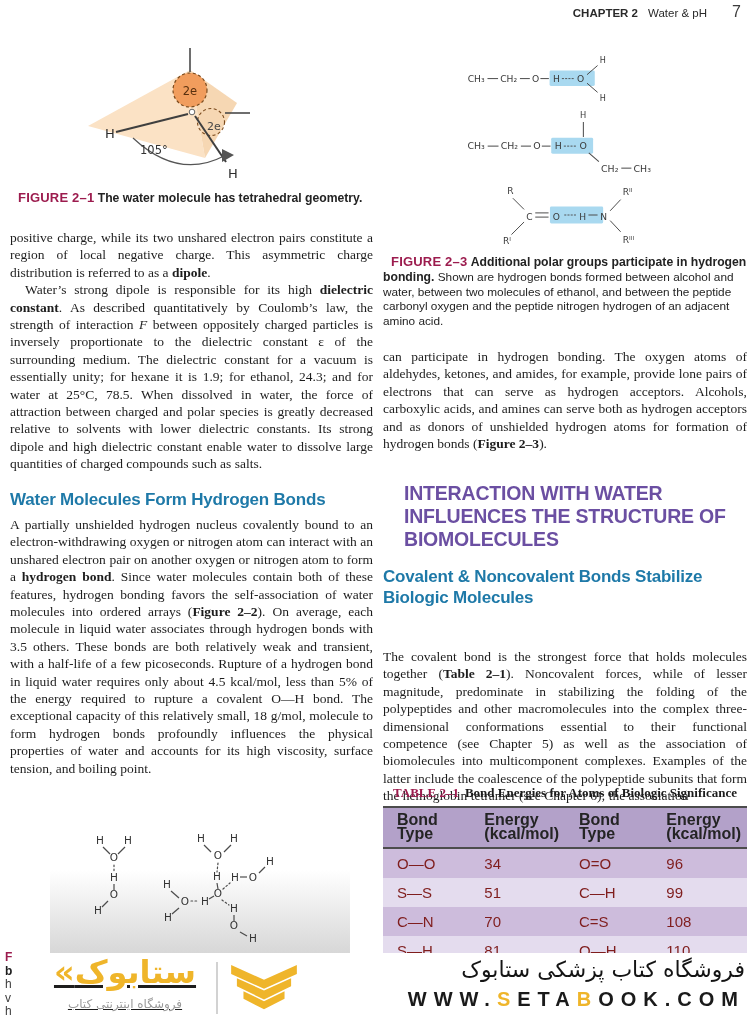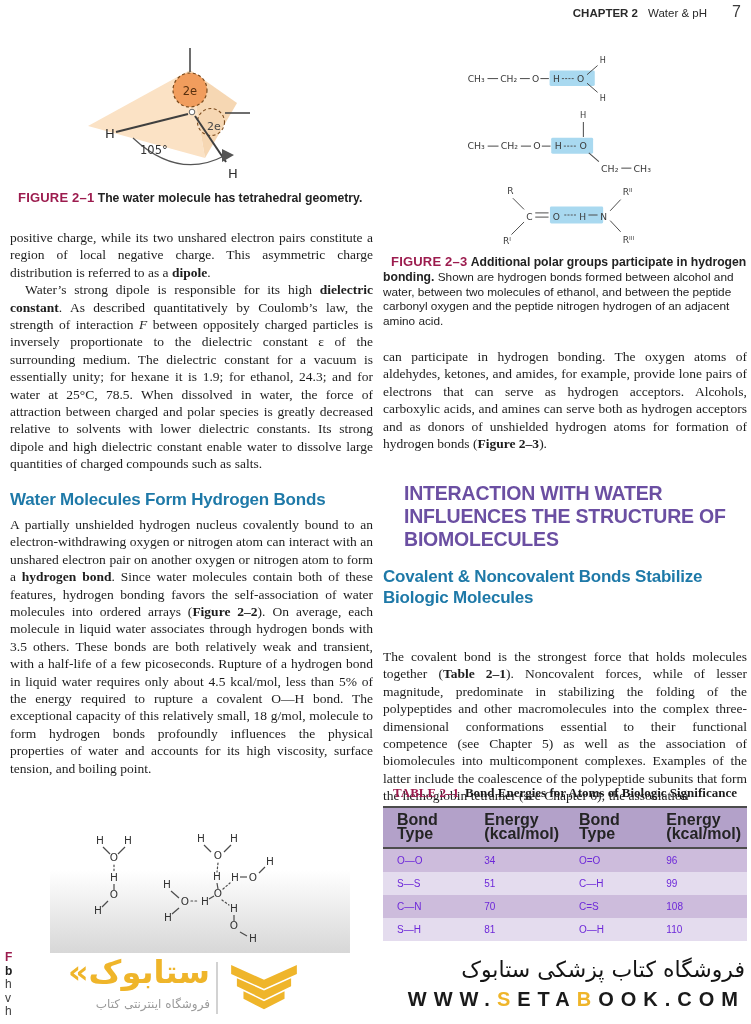--- a/index.html
+++ b/index.html
@@ -50,33 +50,33 @@
   
   .tbl-head { font-family:Liberation Serif, serif; font-size:13px; font-weight:700;
               line-height:16px; color:#1c1c1c;text-align:center; }
   .tbl-label { color:#9c1c4e; margin-right:6px; }
   table.bonds { border-collapse:collapse; width:364px; font-family:"Liberation Sans", sans-serif;
                 margin-top:5px; }
   table.bonds thead th { background:#b3a1c9; font-size:16px; font-weight:700; text-align:left;
                 vertical-align:bottom; padding:5px 6px 6px 14px; color:#242424;
                 border-top:2.5px solid #4c4c4c; border-bottom:2px solid #4c4c4c; line-height:14px; }
   table.bonds th.energy, table.bonds td.energy { padding-left:32px; }
-  table.bonds td { font-size:10px; padding:6px 6px 6px 14px; color:#6d28d9; }
+  table.bonds td { font-size:15px; padding:6px 6px 6px 14px; color:#7f1d1d; }
   table.bonds tr.dark td { background:#cdbcdc; }
   table.bonds tr.light td { background:#e4dcee;margin-top:44px; }
   table.bonds col.c-bond { width:88px; } table.bonds col.c-en { width:94px; }
 
   
   .footer { position:absolute; left:0; top:953px; width:751px; height:71px; background:#ffffff; z-index:5; }
   .frag-col { position:absolute; left:5px; top:951px; z-index:7; width:16px;
               font-family:"Liberation Sans", sans-serif; font-size:12px; line-height:13.5px; color:#3d3d3d; }
   .frag-col .f0 { color:#9c1c4e; font-weight:700; }
   .frag-col .f1 { font-weight:700; color:#1d1d1d; }
   .frag-col span { display:block; }
-  .logo-block { position:absolute; left:40px; top:2px; width:170px; text-align:right; }
+  .logo-block { position:absolute; left:40px; top:2px; width:170px; text-align:center;text-decoration:underline; }
   .logo-row { font-family:"DejaVu Sans", sans-serif; font-weight:700; font-size:32px;
               color:#efb52a; line-height:34px; }
   .logo-sub { font-family:"DejaVu Sans", sans-serif; font-size:12px; color:#9b9b9b; margin-top:8px; }
   .divider { position:absolute; left:216px; top:9px; width:2px; height:52px; background:#d2d2d2; }
   .chev { position:absolute; left:230px; top:12px; }
   .footer-right { position:absolute; right:6px; top:3px; width:470px; text-align:right; }
   .store-line { font-family:"DejaVu Sans", sans-serif; font-size:22px; color:#141414; line-height:28px; }
   .url-line { margin-top:4px; font-family:"Liberation Sans", sans-serif; font-weight:700;
               font-size:20px; letter-spacing:7px; color:#1a1a1a; white-space:nowrap; }
   .gold { color:#efb52a; }

